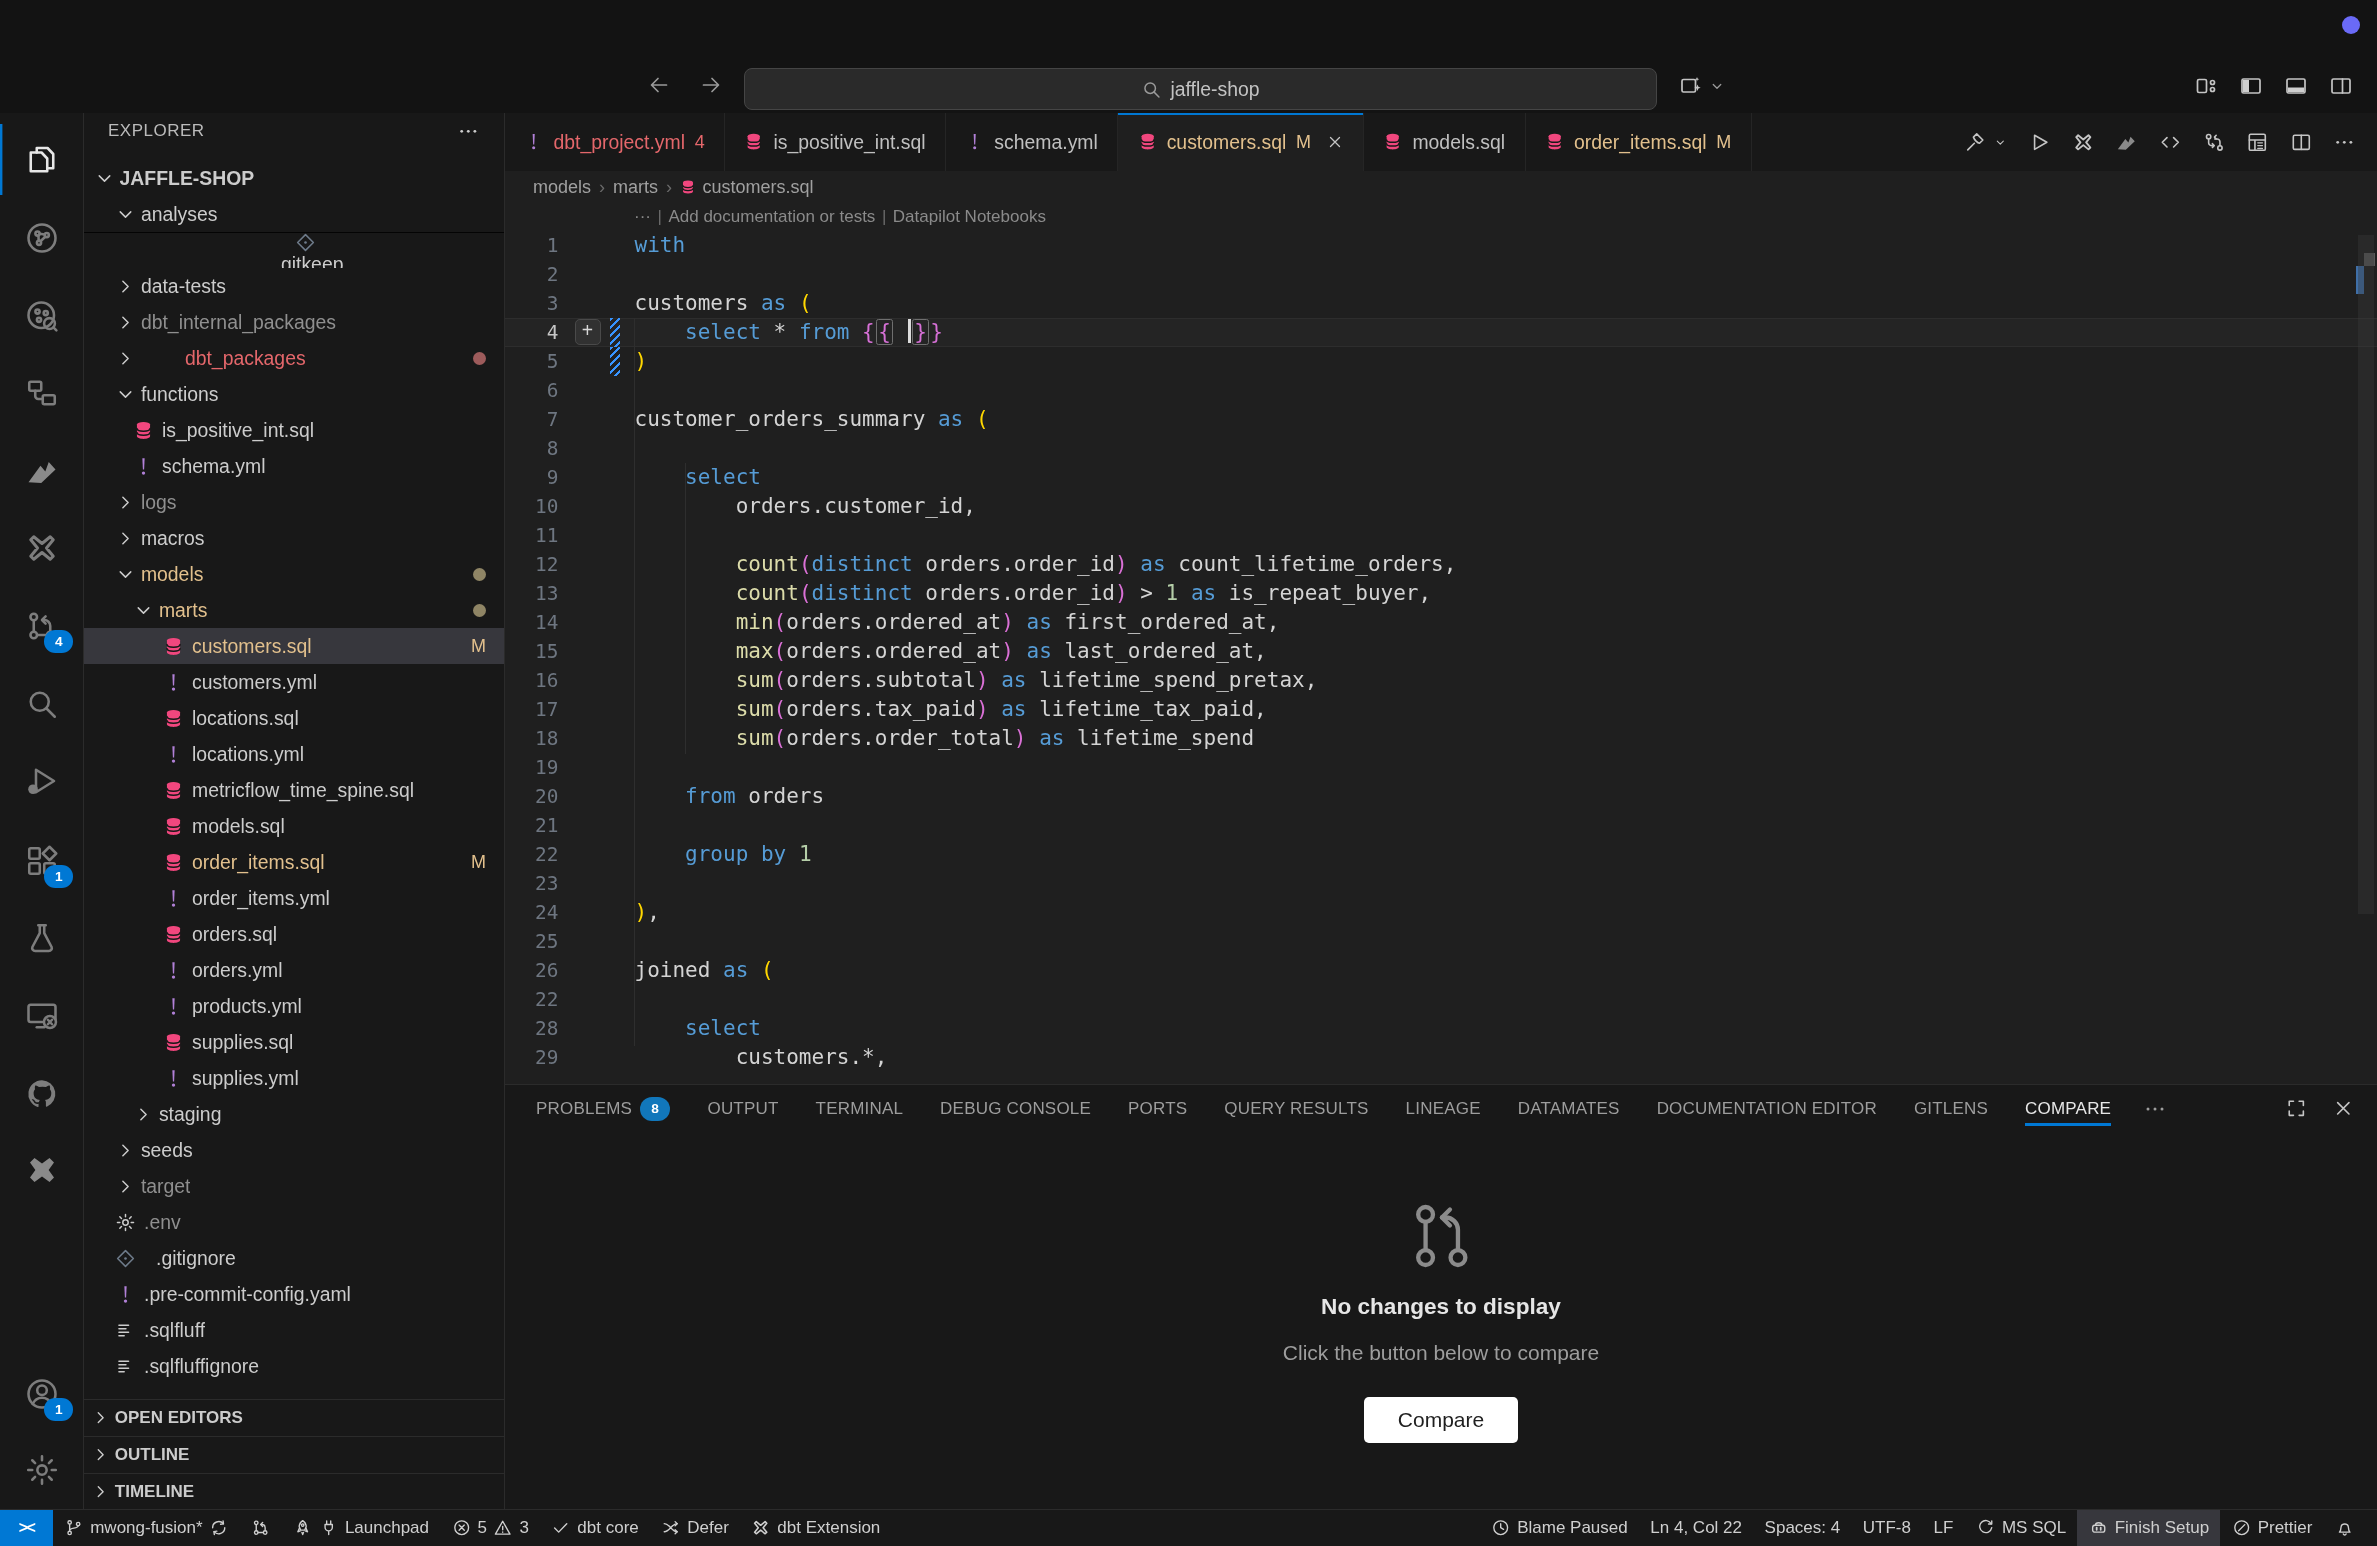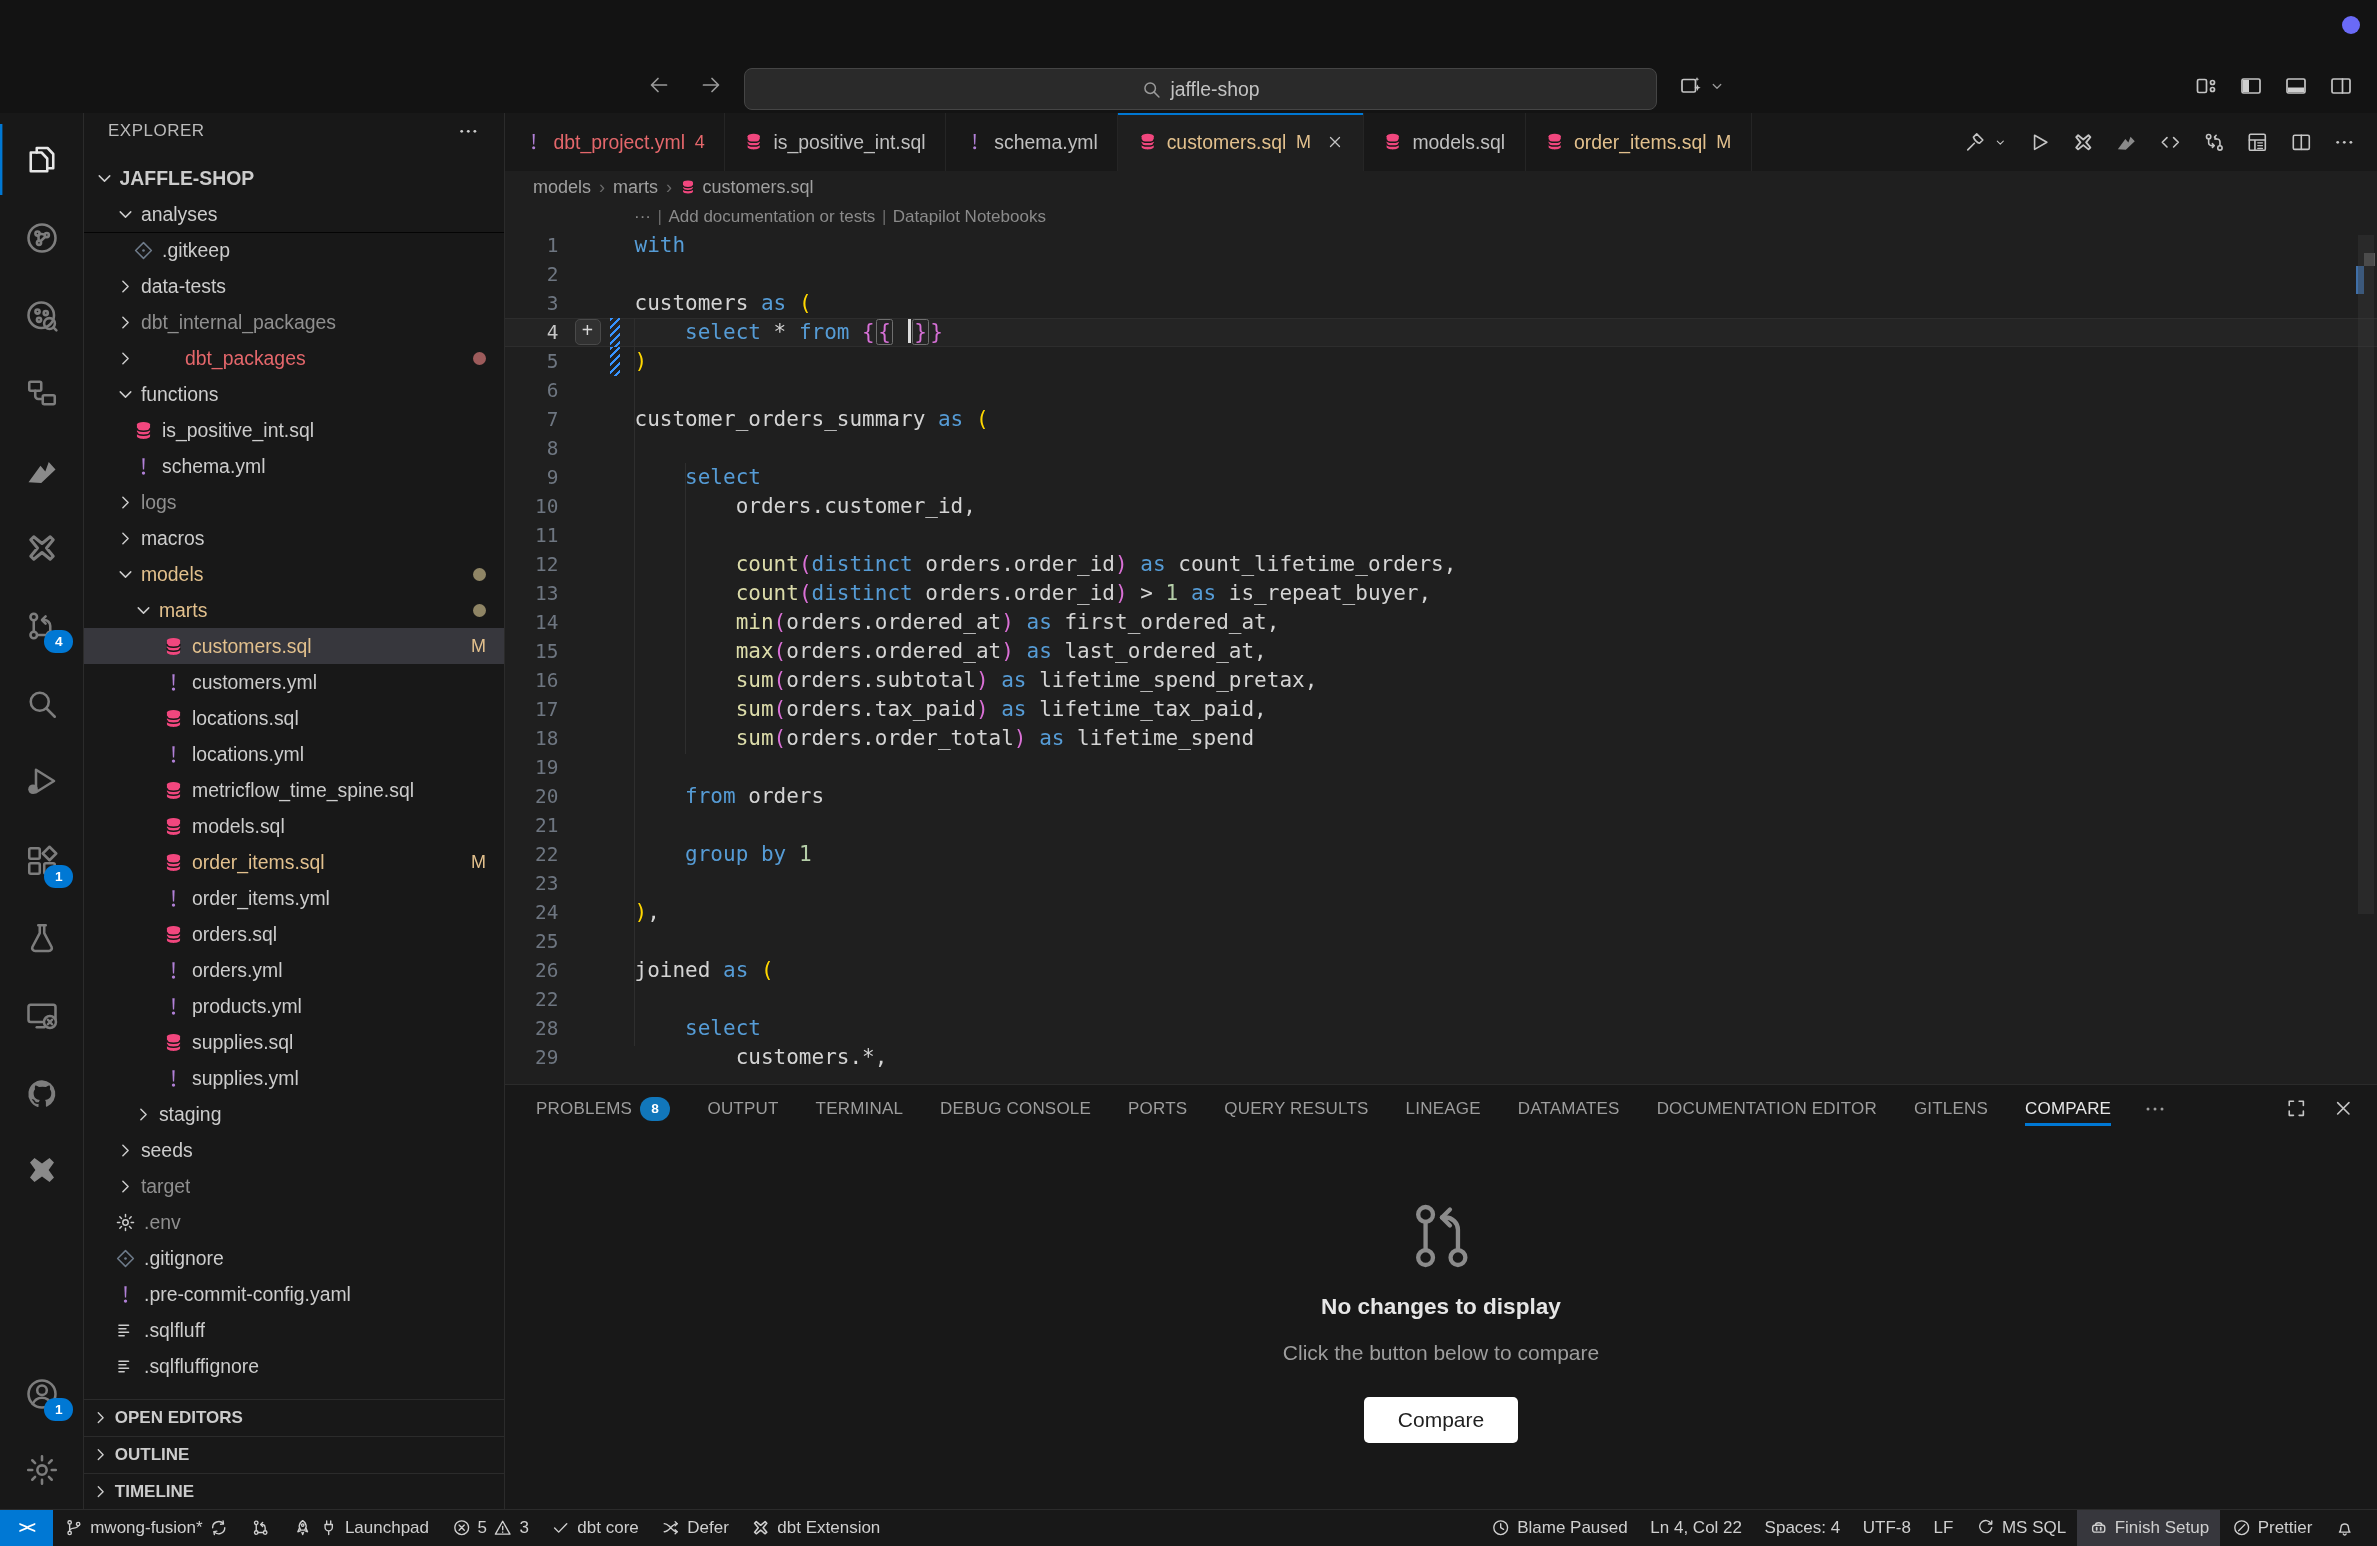--- a/index.html
+++ b/index.html
@@ -366,21 +366,21 @@
           <span class="lbl">JAFFLE-SHOP</span>
         </div>
         <div class="trow shadow" style="padding-left: 31px;">
           <span class="ic chev">
             <svg viewBox="0 0 24 24">
               <path d="M6 9l6 6 6-6"></path>
             </svg>
           </span>
           <span class="lbl">analyses</span>
         </div>
-        <div class="trow" style="padding-left: 49px;">
+        <div class="trow" style="padding-left: 49px; flex-direction: column;">
           <span class="ic ficon">
             <svg viewBox="0 0 24 24" style="stroke:#6e7b8a">
               <path d="M12 3l9 9-9 9-9-9z"></path>
               <circle cx="12" cy="12" r="1.5" style="fill:#6e7b8a;stroke:none"></circle>
             </svg>
           </span>
           <span class="lbl">.gitkeep</span>
         </div>
         <div class="trow" style="padding-left: 31px;">
           <span class="ic chev">
@@ -620,21 +620,21 @@
         </div>
         <div class="trow dim" style="padding-left: 31px;">
           <span class="ic ficon">
             <svg viewBox="0 0 24 24">
               <circle cx="12" cy="12" r="3.1"></circle>
               <path d="M12 2.8v2.7M12 18.5v2.7M2.8 12h2.7M18.5 12h2.7M5.5 5.5l1.9 1.9M16.6 16.6l1.9 1.9M18.5 5.5l-1.9 1.9M7.4 16.6l-1.9 1.9"></path>
             </svg>
           </span>
           <span class="lbl">.env</span>
         </div>
-        <div class="trow" style="padding-left: 31px;">
+        <div class="trow" style="padding-left: 31px; gap: 12px;">
           <span class="ic ficon">
             <svg viewBox="0 0 24 24" style="stroke:#6e7b8a">
               <path d="M12 3l9 9-9 9-9-9z"></path>
               <circle cx="12" cy="12" r="1.5" style="fill:#6e7b8a;stroke:none"></circle>
             </svg>
           </span>
           <span class="lbl">.gitignore</span>
         </div>
         <div class="trow" style="padding-left: 31px;">
           <span class="ic ficon">

